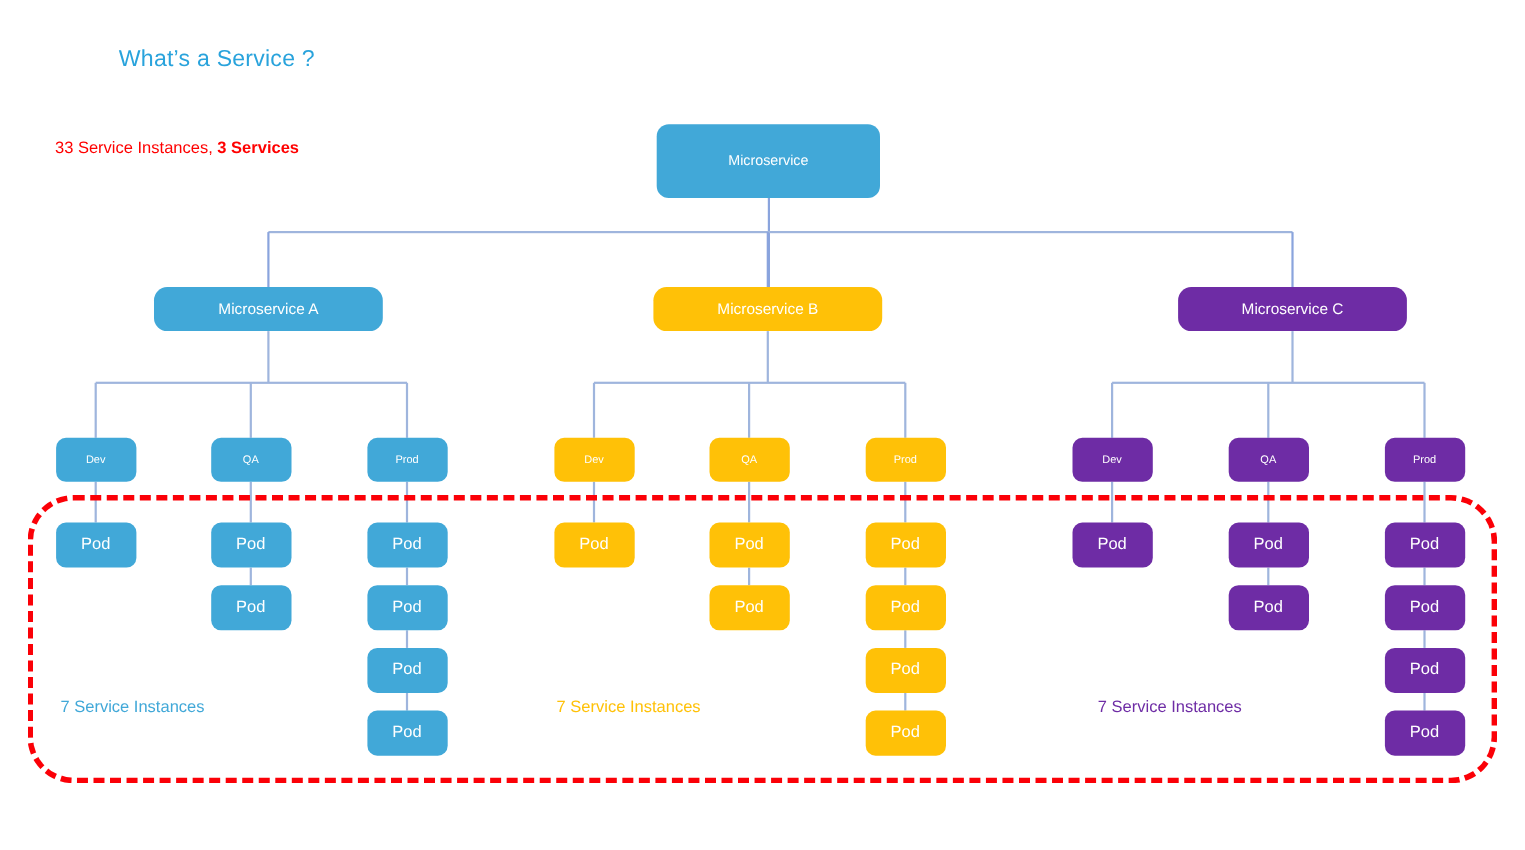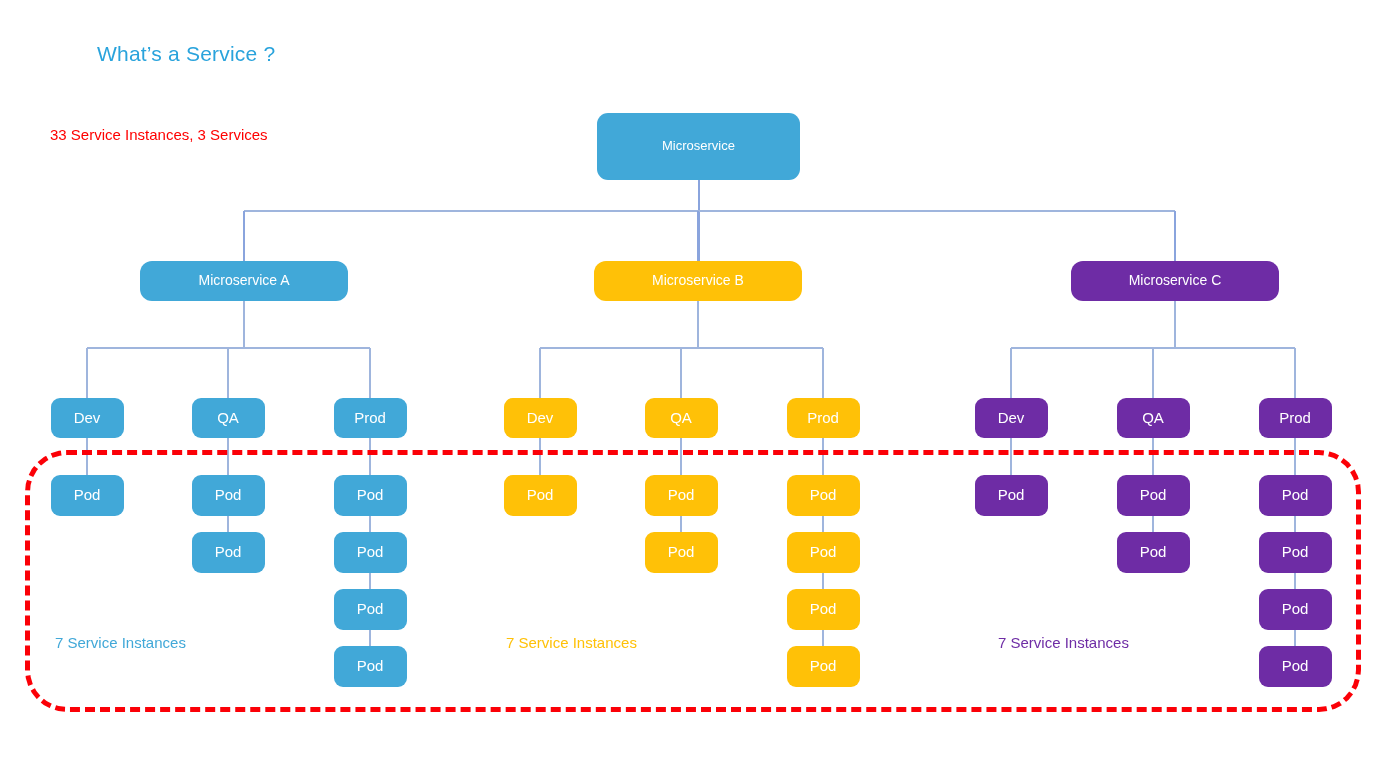--- a/index.html
+++ b/index.html
@@ -18,36 +18,36 @@
   #canvas {
     position: absolute;
     left: 0; top: 0;
     width: 1386px;
     height: 773px;
   }
 
   
   .title {
     position: absolute;
-    left: 97px;
+    left: 108px;
     top: 42px;
     font-size: 21px;
     color: #29a3dc;
     letter-spacing: 0.2px;
     white-space: nowrap;
   }
   .subtitle {
     position: absolute;
     left: 50px;
     top: 126px;
     font-size: 15px;
     color: #ff0000;
     white-space: nowrap;
   }
-  .subtitle b { font-weight: normal; }
+  .subtitle b { font-weight: bold; }
 
   .instances-label {
     position: absolute;
     font-size: 15px;
     white-space: nowrap;
   }
 
   
   .vline {
     position: absolute;
@@ -69,21 +69,21 @@
     color: #ffffff;
     display: flex;
     align-items: center;
     justify-content: center;
     text-align: center;
     line-height: 1.1;
     z-index: 5;
   }
   .node.app      { font-size: 13px; border-radius: 11px; }
   .node.ms       { font-size: 14px; border-radius: 12px; }
-  .node.env      { font-size: 15px; }
+  .node.env      { font-size: 10px; }
   .node.pod      { font-size: 15px; }
 
   
   .dashed-box {
     position: absolute;
     box-sizing: border-box;
     border: 5px dashed #fb0007;
     border-radius: 42px;
     z-index: 2;
     background: transparent;

